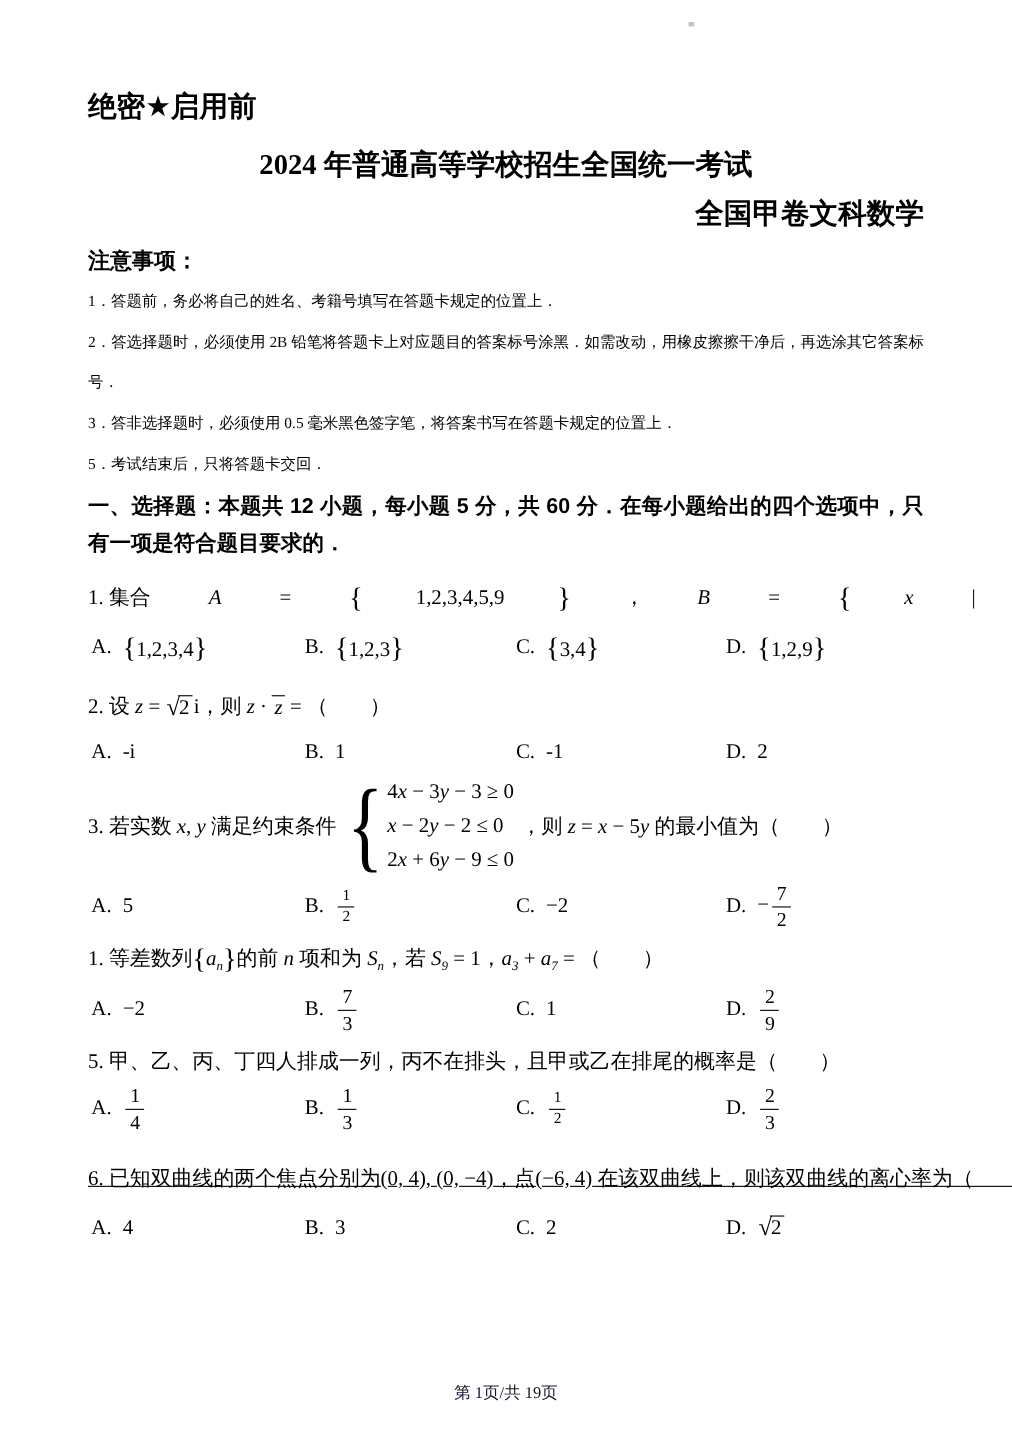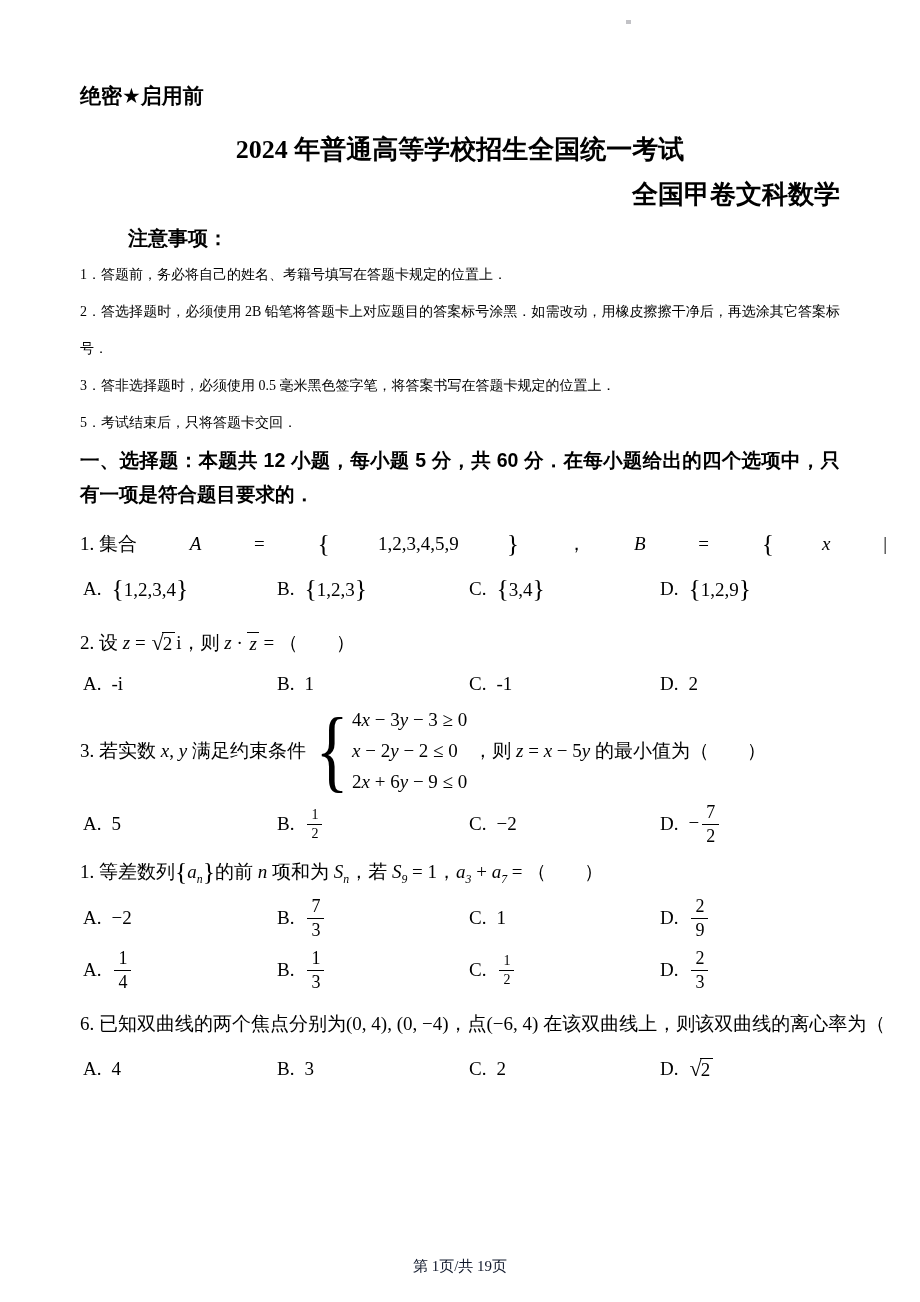--- a/index.html
+++ b/index.html
@@ -7,30 +7,30 @@
     position:relative;
     width:920px;height:1302px;
     background:#ffffff;color:#000;
     font-family:"Liberation Serif","DejaVu Serif",serif;
     overflow:hidden;
   }
   .artifact{position:absolute;left:626px;top:20px;width:5px;height:4px;background:#b3b3b8;opacity:.8;}
   .content{padding:84px 80px 0 80px;}
   .seclabel{
     font-family:"Liberation Sans","DejaVu Sans",sans-serif;
-    font-weight:700;font-size:21px;line-height:24px;
+    font-weight:700;font-size:26px;line-height:24px;
   }
   .title1{
     text-align:center;font-weight:700;font-size:26px;line-height:36px;margin-top:24px;
     font-family:"Liberation Serif","DejaVu Serif",serif;
   }
   .title2{text-align:right;font-size:26px;line-height:34px;margin-top:10px;font-weight:600;}
   .scope{text-align:center;font-size:20px;line-height:26px;margin-top:12px;}
   .notice-head{font-weight:700;font-size:20px;line-height:36px;margin-top:8px;
-    font-family:"Liberation Sans","DejaVu Sans",sans-serif;margin-left:48px;}
+    font-family:"Liberation Sans","DejaVu Sans",sans-serif;}
   .notice{font-size:14px;line-height:37px;text-align:justify;}
   .sec-head{
     font-family:"Liberation Sans","DejaVu Sans",sans-serif;
     font-weight:700;font-size:19.5px;line-height:34px;text-align:justify;margin-top:2px;
   }
   .q{font-size:19px;}
   .qline{line-height:30px;white-space:nowrap;display:flex;align-items:center;flex-wrap:nowrap;}
   .qline.tall{line-height:40px;gap:48px;}
   
   .seg{white-space:pre;}
@@ -64,21 +64,21 @@
   #q1-line{margin-top:12px;height:42px;}
   #q1-opts{margin-top:4px;height:40px;}
   #q2-line{margin-top:16px;height:36px;}
   #q2-opts{margin-top:6px;height:34px;}
   #q3-row{margin-top:4px;height:92px;}
   #q3-opts{margin-top:4px;height:46px;}
   #q4-line{margin-top:6px;height:38px;}
   #q4-opts{margin-top:2px;height:50px;}
   #q5-line{margin-top:8px;height:30px;}
   #q5-opts{margin-top:2px;height:50px;}
-  #q6-line{margin-top:12px;height:34px;}
+  #q6-line{margin-top:22px;height:34px;text-decoration:underline;}
   #q6-opts{margin-top:8px;height:40px;}
 </style>
 </head>
 <body>
 
 <div class="page">
   <div class="artifact"></div>
 
   <div class="content">
 
@@ -273,20 +273,23 @@
             <span class="opt-label">D.</span>
             <span class="opt-body"><span class="frac">
                 <span class="num">2</span>
                 <span class="den">9</span>
               </span></span>
           </div>
       </div>
     </div>
 
     <div class="q">
+      <div id="q5-line" class="qline">
+          <span class="seg cjk">5. 甲、乙、丙、丁四人排成一列，丙不在排头，且甲或乙在排尾的概率是（　　）</span>
+        </div>
       <div id="q5-opts" class="opts">
         <div class="opt">
             <span class="opt-label">A.</span>
             <span class="opt-body"><span class="frac">
                 <span class="num">1</span>
                 <span class="den">4</span>
               </span></span>
           </div>
         <div class="opt">
             <span class="opt-label">B.</span>

